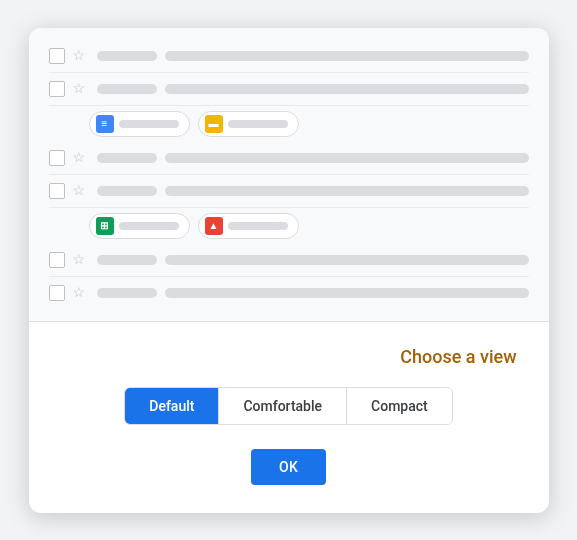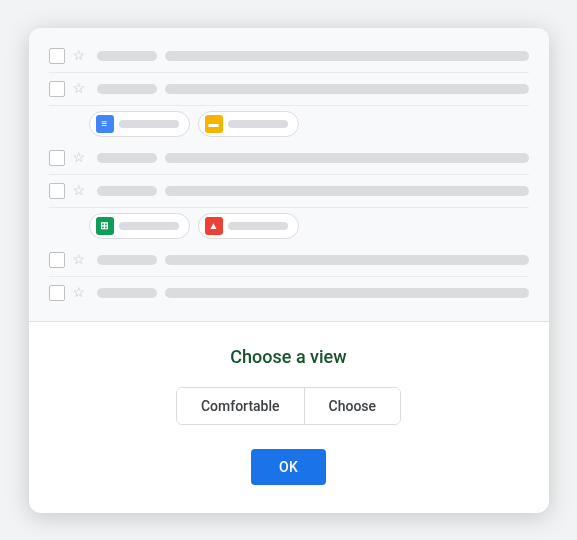--- a/index.html
+++ b/index.html
@@ -106,22 +106,23 @@
     .icon-photos { background: #ea4335; }
 
     
     .dialog-body {
       padding: 24px 32px 0 32px;
       text-align: center;
     }
     .dialog-title {
       font-size: 18px;
       font-weight: 500;
-      color: #14532d;
+      color: #a16207;
       margin-bottom: 20px;
+      text-align: right;
     }
     .view-options {
       display: flex;
       justify-content: center;
       gap: 0;
       margin-bottom: 24px;
       border: 1px solid #dadce0;
       border-radius: 6px;
       overflow: hidden;
       width: fit-content;
@@ -230,19 +231,20 @@
       <span class="star">☆</span>
       <div class="skeleton-short"></div>
       <div class="skeleton-text"></div>
     </div>
   </div>
 
   <div class="dialog-body">
     <h2 class="dialog-title">Choose a view</h2>
 
     <div class="view-options">
+      <button class="view-btn active">Default</button>
       <button class="view-btn">Comfortable</button>
-      <button class="view-btn">Choose</button>
+      <button class="view-btn">Compact</button>
     </div>
 
     <button class="ok-btn">OK</button>
   </div>
 </div>
 
 </body></html>

